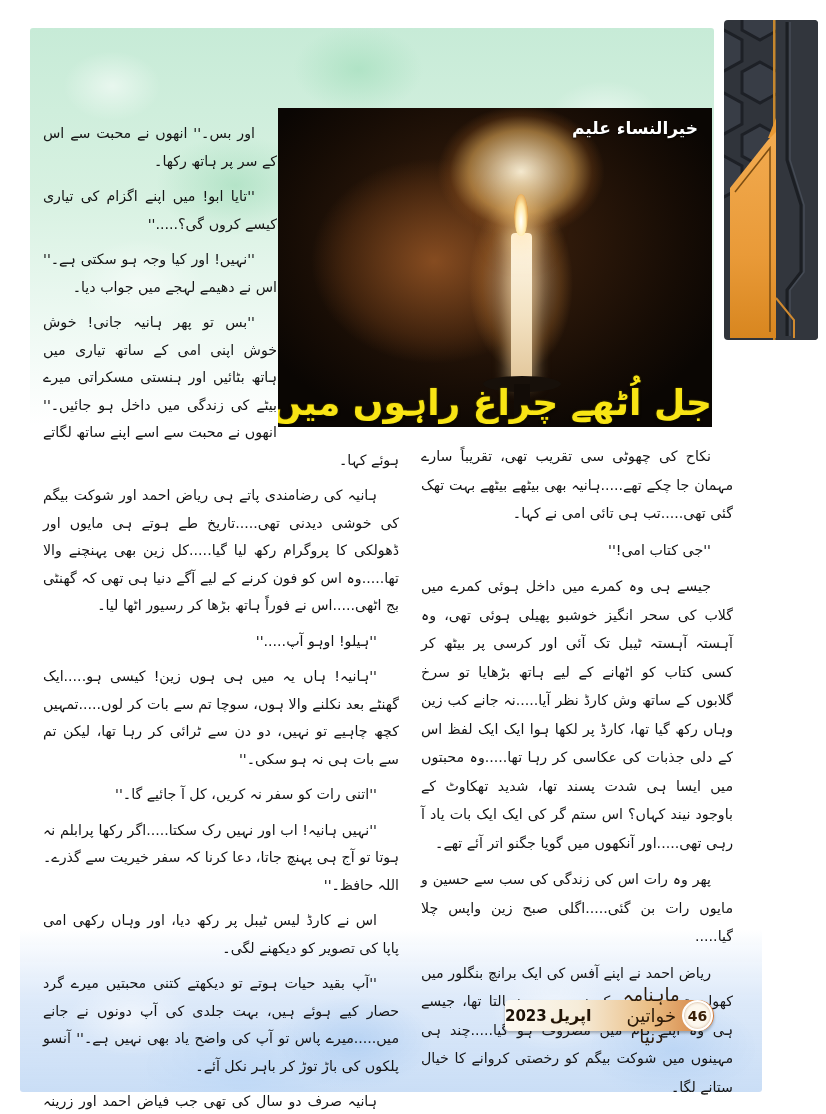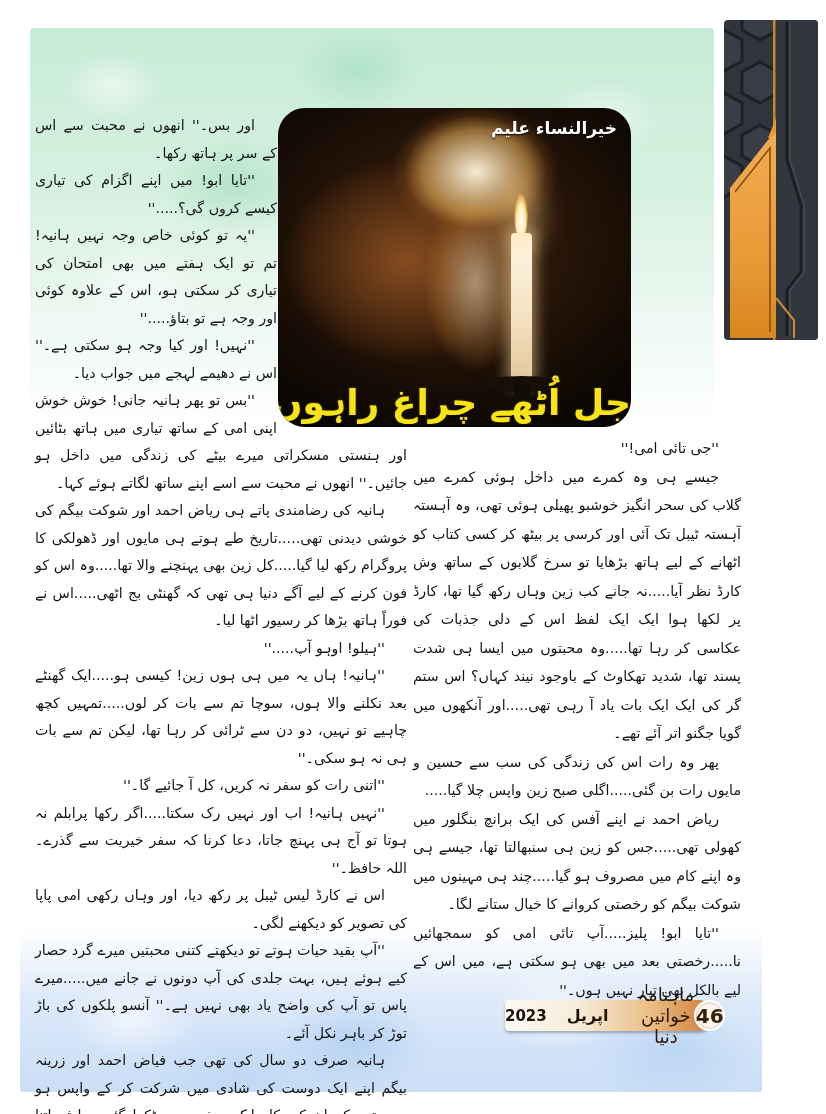--- a/index.html
+++ b/index.html
@@ -20,59 +20,59 @@
   .bg-blue{position:absolute;left:20px;top:928px;width:742px;height:164px;border-radius:3px;
     background:
       radial-gradient(90px 55px at 15% 55%, rgba(255,255,255,.6), transparent 70%),
       radial-gradient(110px 65px at 45% 70%, rgba(158,196,240,.55), transparent 72%),
       radial-gradient(90px 60px at 72% 50%, rgba(255,255,255,.55), transparent 70%),
       radial-gradient(120px 70px at 88% 75%, rgba(170,203,242,.55), transparent 72%),
       radial-gradient(140px 80px at 30% 90%, rgba(186,214,246,.65), transparent 75%),
       linear-gradient(to bottom, rgba(255,255,255,0) 0%, rgba(214,229,248,.85) 45%, #cadef6 100%);}
 
   
-  .photo{position:absolute;left:278px;top:108px;width:353px;height:319px;overflow:hidden;
+  .photo{position:absolute;left:278px;top:108px;width:434px;height:319px;overflow:hidden;
     background:
       radial-gradient(95px 75px at 56% 20%, rgba(255,246,222,.95), rgba(243,184,95,.55) 55%, rgba(150,85,30,.25) 75%, transparent 88%),
       radial-gradient(65px 110px at 56% 55%, rgba(255,240,210,.5), rgba(200,130,55,.25) 60%, transparent 80%),
       radial-gradient(150px 125px at 36% 48%, rgba(148,84,36,.85), rgba(96,52,20,.5) 60%, transparent 82%),
       radial-gradient(280px 220px at 48% 42%, rgba(74,40,16,.85), rgba(30,16,6,.6) 70%, transparent 92%),
-      #0a0603; border-radius: 27px;}
+      #0a0603;}
   .candle-body{position:absolute;left:233px;top:125px;width:21px;height:150px;border-radius:4px;
     background:linear-gradient(to bottom,#fff8e8,#f3e2c2 55%,#e2c69a);box-shadow:0 0 14px 4px rgba(255,220,160,.55);}
   .candle-flame{position:absolute;left:236px;top:86px;width:14px;height:42px;border-radius:50% 50% 45% 45%;
     background:radial-gradient(ellipse at 50% 65%, #ffffff 0%, #ffe9a8 45%, rgba(255,170,60,.6) 75%, transparent 100%);
     box-shadow:0 0 26px 12px rgba(255,214,140,.5);}
   .candle-holder{position:absolute;left:205px;top:268px;width:78px;height:16px;border-radius:50%;background:#17100a;}
   .candle-stem{position:absolute;left:236px;top:276px;width:16px;height:40px;background:#120c07;}
   .photo-author{position:absolute;top:10px;right:14px;color:#ffffff;font-size:17px;font-weight:bold;direction:rtl;
     text-shadow:0 1px 2px #000;}
   .photo-title{position:absolute;left:4px;right:0;bottom:4px;text-align:center;direction:rtl;white-space:nowrap;
     font-size:36px;font-weight:bold;color:#f8e414;text-shadow:0 2px 3px rgba(0,0,0,.85),0 0 2px #7a6c00;}
 
   
   .sidebar{position:absolute;left:724px;top:20px;width:94px;height:320px;}
 
   
   .urdu{direction:rtl;color:#141414;text-align:justify;}
-  .urdu p{margin:0;text-indent:22px;}
+  .urdu p{margin:8px;text-indent:22px;}
   .col-left{position:absolute;left:35px;top:112px;width:372px;font-size:14.2px;line-height:27.5px;}
   .photo-spacer{float:right;width:130px;height:326px;}
   .col-right{position:absolute;left:413px;top:434px;width:328px;font-size:14.2px;line-height:28.5px;}
 
   
   .footer{position:absolute;left:505px;top:1000px;width:209px;height:31px;display:flex;align-items:center;
     background:linear-gradient(to right,#fdfaf3 0%,#f6ecd9 35%,#eabd83 70%,#d0793a 100%);
     border-radius:5px 17px 17px 5px;box-shadow:0 2px 3px rgba(0,0,0,.28);direction:ltr;}
   .footer-year{font-size:15px;font-weight:bold;color:#1c1208;}
-  .footer-month{font-size:16px;font-weight:bold;color:#221405;direction:rtl;margin-left:20px;}
+  .footer-month{font-size:16px;font-weight:bold;color:#221405;direction:rtl;margin-left:3px;}
   .footer-mag{font-size:18px;color:#2c1a08;direction:rtl;margin-left:29px;flex:1;text-align:center;}
   .footer-num{width:27px;height:27px;border-radius:50%;background:#fdf8ee;border:2px solid #ffffff;
     box-shadow:inset 0 0 3px rgba(150,80,20,.5);display:flex;align-items:center;justify-content:center;
-    font-size:20px;font-weight:bold;color:#3a2008;margin-right:1px;}
+    font-size:14px;font-weight:bold;color:#3a2008;margin-right:1px;}
 </style>
 </head>
 <body>
 
 <div class="canvas">
 
   <div class="bg-green"></div>
   <div class="bg-blue"></div>
 
   <div class="sidebar">
@@ -115,35 +115,35 @@
     <div class="candle-holder"></div>
     <div class="candle-stem"></div>
     <div class="photo-author">خیرالنساء علیم</div>
     <div class="photo-title">جل اُٹھے چراغ راہوں میں</div>
   </div>
 
   <div class="col-left urdu">
     <div class="photo-spacer"></div>
     <p>اور بس۔'' انھوں نے محبت سے اس کے سر پر ہاتھ رکھا۔</p>
     <p>''تایا ابو! میں اپنے اگزام کی تیاری کیسے کروں گی؟.....''</p>
-    <p>''یہ تو کوئی خاص وجہ نہیں ہانیہ! تم تو ایک ہفتے میں بھی امتحان کی تیاری کر سکتی ہو، اس کے علاوہ کوئی اور وجہ ہے تو بتاؤ.....''</p>
     <p>''نہیں! اور کیا وجہ ہو سکتی ہے۔'' اس نے دھیمے لہجے میں جواب دیا۔</p>
     <p>''بس تو پھر ہانیہ جانی! خوش خوش اپنی امی کے ساتھ تیاری میں ہاتھ بٹائیں اور ہنستی مسکراتی میرے بیٹے کی زندگی میں داخل ہو جائیں۔'' انھوں نے محبت سے اسے اپنے ساتھ لگاتے ہوئے کہا۔</p>
     <p>ہانیہ کی رضامندی پاتے ہی ریاض احمد اور شوکت بیگم کی خوشی دیدنی تھی.....تاریخ طے ہوتے ہی مایوں اور ڈھولکی کا پروگرام رکھ لیا گیا.....کل زین بھی پہنچنے والا تھا.....وہ اس کو فون کرنے کے لیے آگے دنیا ہی تھی کہ گھنٹی بج اٹھی.....اس نے فوراً ہاتھ بڑھا کر رسیور اٹھا لیا۔</p>
     <p>''ہیلو! اوہو آپ.....''</p>
     <p>''ہانیہ! ہاں یہ میں ہی ہوں زین! کیسی ہو.....ایک گھنٹے بعد نکلنے والا ہوں، سوچا تم سے بات کر لوں.....تمہیں کچھ چاہیے تو نہیں، دو دن سے ٹرائی کر رہا تھا، لیکن تم سے بات ہی نہ ہو سکی۔''</p>
     <p>''اتنی رات کو سفر نہ کریں، کل آ جائیے گا۔''</p>
     <p>''نہیں ہانیہ! اب اور نہیں رک سکتا.....اگر رکھا پرابلم نہ ہوتا تو آج ہی پہنچ جاتا، دعا کرنا کہ سفر خیریت سے گذرے۔ اللہ حافظ۔''</p>
     <p>اس نے کارڈ لیس ٹیبل پر رکھ دیا، اور وہاں رکھی امی پاپا کی تصویر کو دیکھنے لگی۔</p>
     <p>''آپ بقید حیات ہوتے تو دیکھتے کتنی محبتیں میرے گرد حصار کیے ہوئے ہیں، بہت جلدی کی آپ دونوں نے جانے میں.....میرے پاس تو آپ کی واضح یاد بھی نہیں ہے۔'' آنسو پلکوں کی باڑ توڑ کر باہر نکل آئے۔</p>
     <p>ہانیہ صرف دو سال کی تھی جب فیاض احمد اور زرینہ بیگم اپنے ایک دوست کی شادی میں شرکت کر کے واپس ہو رہے تھے کہ ان کی کار ایک درخت سے ٹکرا گئی، حادثہ اتنا شدید تھا کہ دونوں ہی جاں بحق ہو گئے.....</p>
   </div>
 
   <div class="col-right urdu">
-    <p>''جی تائی امی!''</p>
+    <p>نکاح کی چھوٹی سی تقریب تھی، تقریباً سارے مہمان جا چکے تھے.....ہانیہ بھی بیٹھے بیٹھے بہت تھک گئی تھی.....تب ہی تائی امی نے کہا۔</p>
+    <p>''جی کتاب امی!''</p>
     <p>جیسے ہی وہ کمرے میں داخل ہوئی کمرے میں گلاب کی سحر انگیز خوشبو پھیلی ہوئی تھی، وہ آہستہ آہستہ ٹیبل تک آئی اور کرسی پر بیٹھ کر کسی کتاب کو اٹھانے کے لیے ہاتھ بڑھایا تو سرخ گلابوں کے ساتھ وش کارڈ نظر آیا.....نہ جانے کب زین وہاں رکھ گیا تھا، کارڈ پر لکھا ہوا ایک ایک لفظ اس کے دلی جذبات کی عکاسی کر رہا تھا.....وہ محبتوں میں ایسا ہی شدت پسند تھا، شدید تھکاوٹ کے باوجود نیند کہاں؟ اس ستم گر کی ایک ایک بات یاد آ رہی تھی.....اور آنکھوں میں گویا جگنو اتر آئے تھے۔</p>
     <p>پھر وہ رات اس کی زندگی کی سب سے حسین و مایوں رات بن گئی.....اگلی صبح زین واپس چلا گیا.....</p>
     <p>ریاض احمد نے اپنے آفس کی ایک برانچ بنگلور میں کھولی تھی.....جس کو زین ہی سنبھالتا تھا، جیسے ہی وہ اپنے کام میں مصروف ہو گیا.....چند ہی مہینوں میں شوکت بیگم کو رخصتی کروانے کا خیال ستانے لگا۔</p>
     <p>''تایا ابو! پلیز.....آپ تائی امی کو سمجھائیں نا.....رخصتی بعد میں بھی ہو سکتی ہے، میں اس کے لیے بالکل بھی تیار نہیں ہوں۔''</p>
 
   </div>
 
   <div class="footer">
     <span class="footer-year">2023</span>
     <span class="footer-month">اپریل</span>

